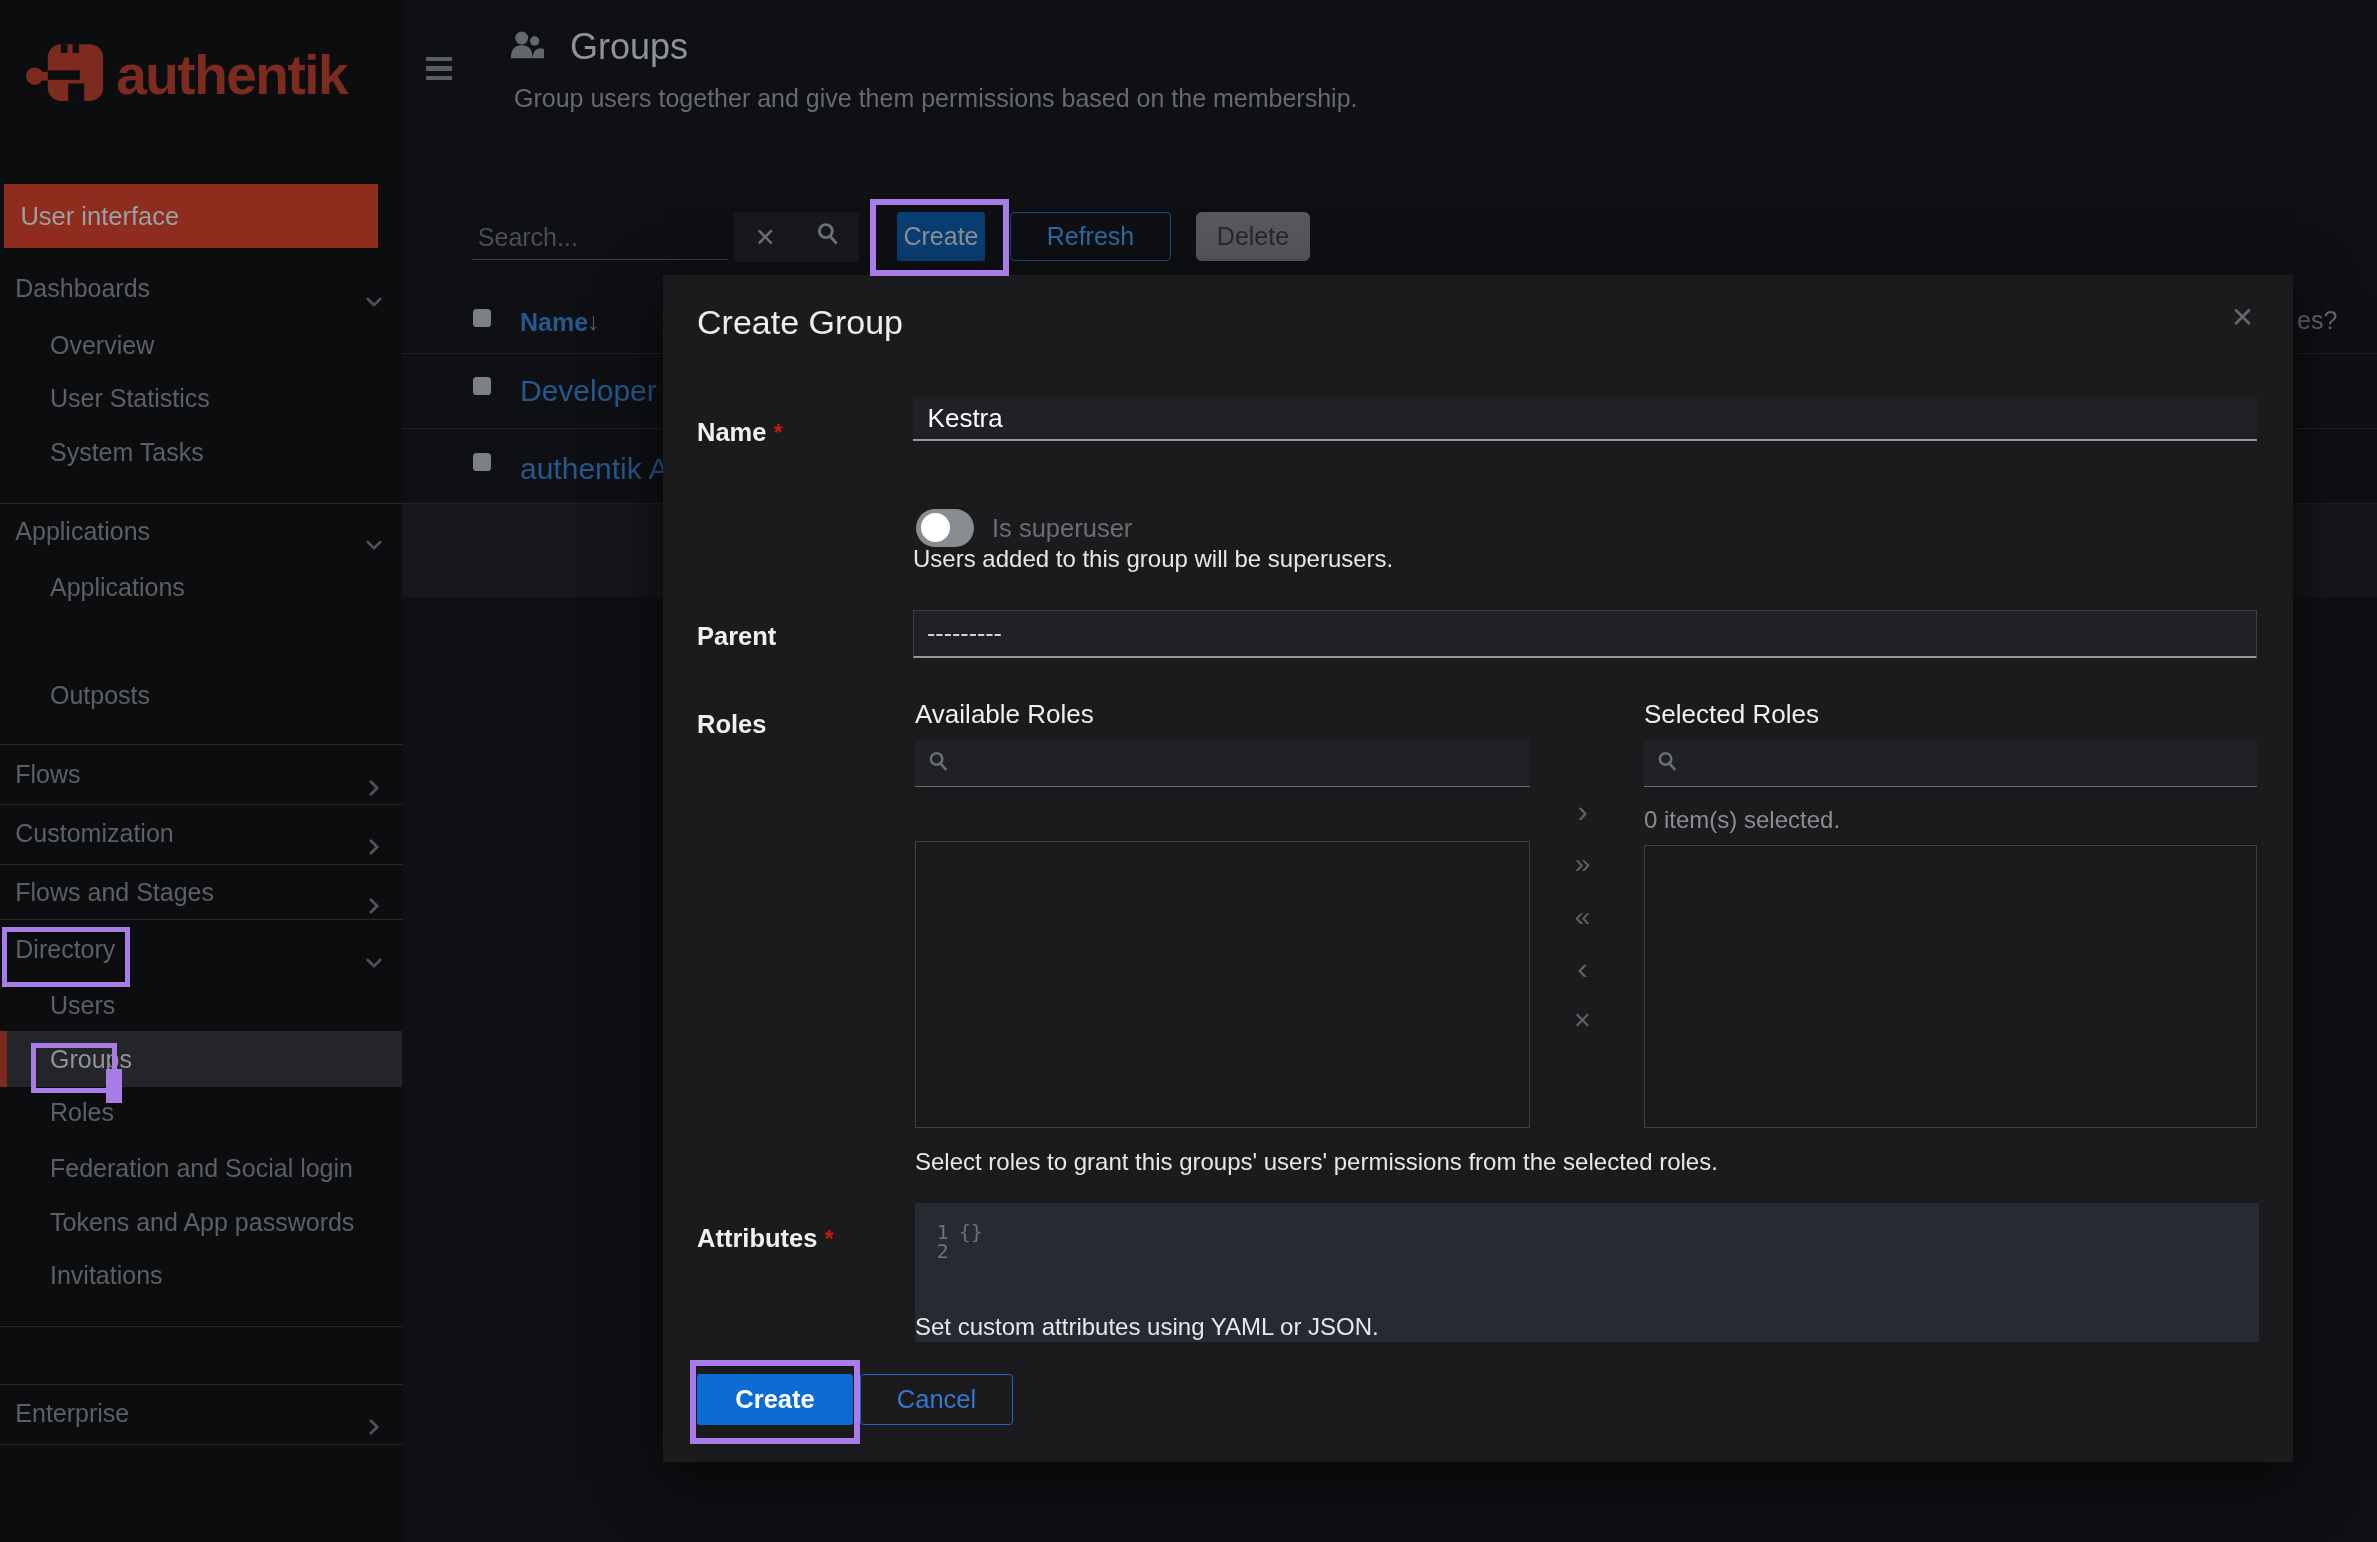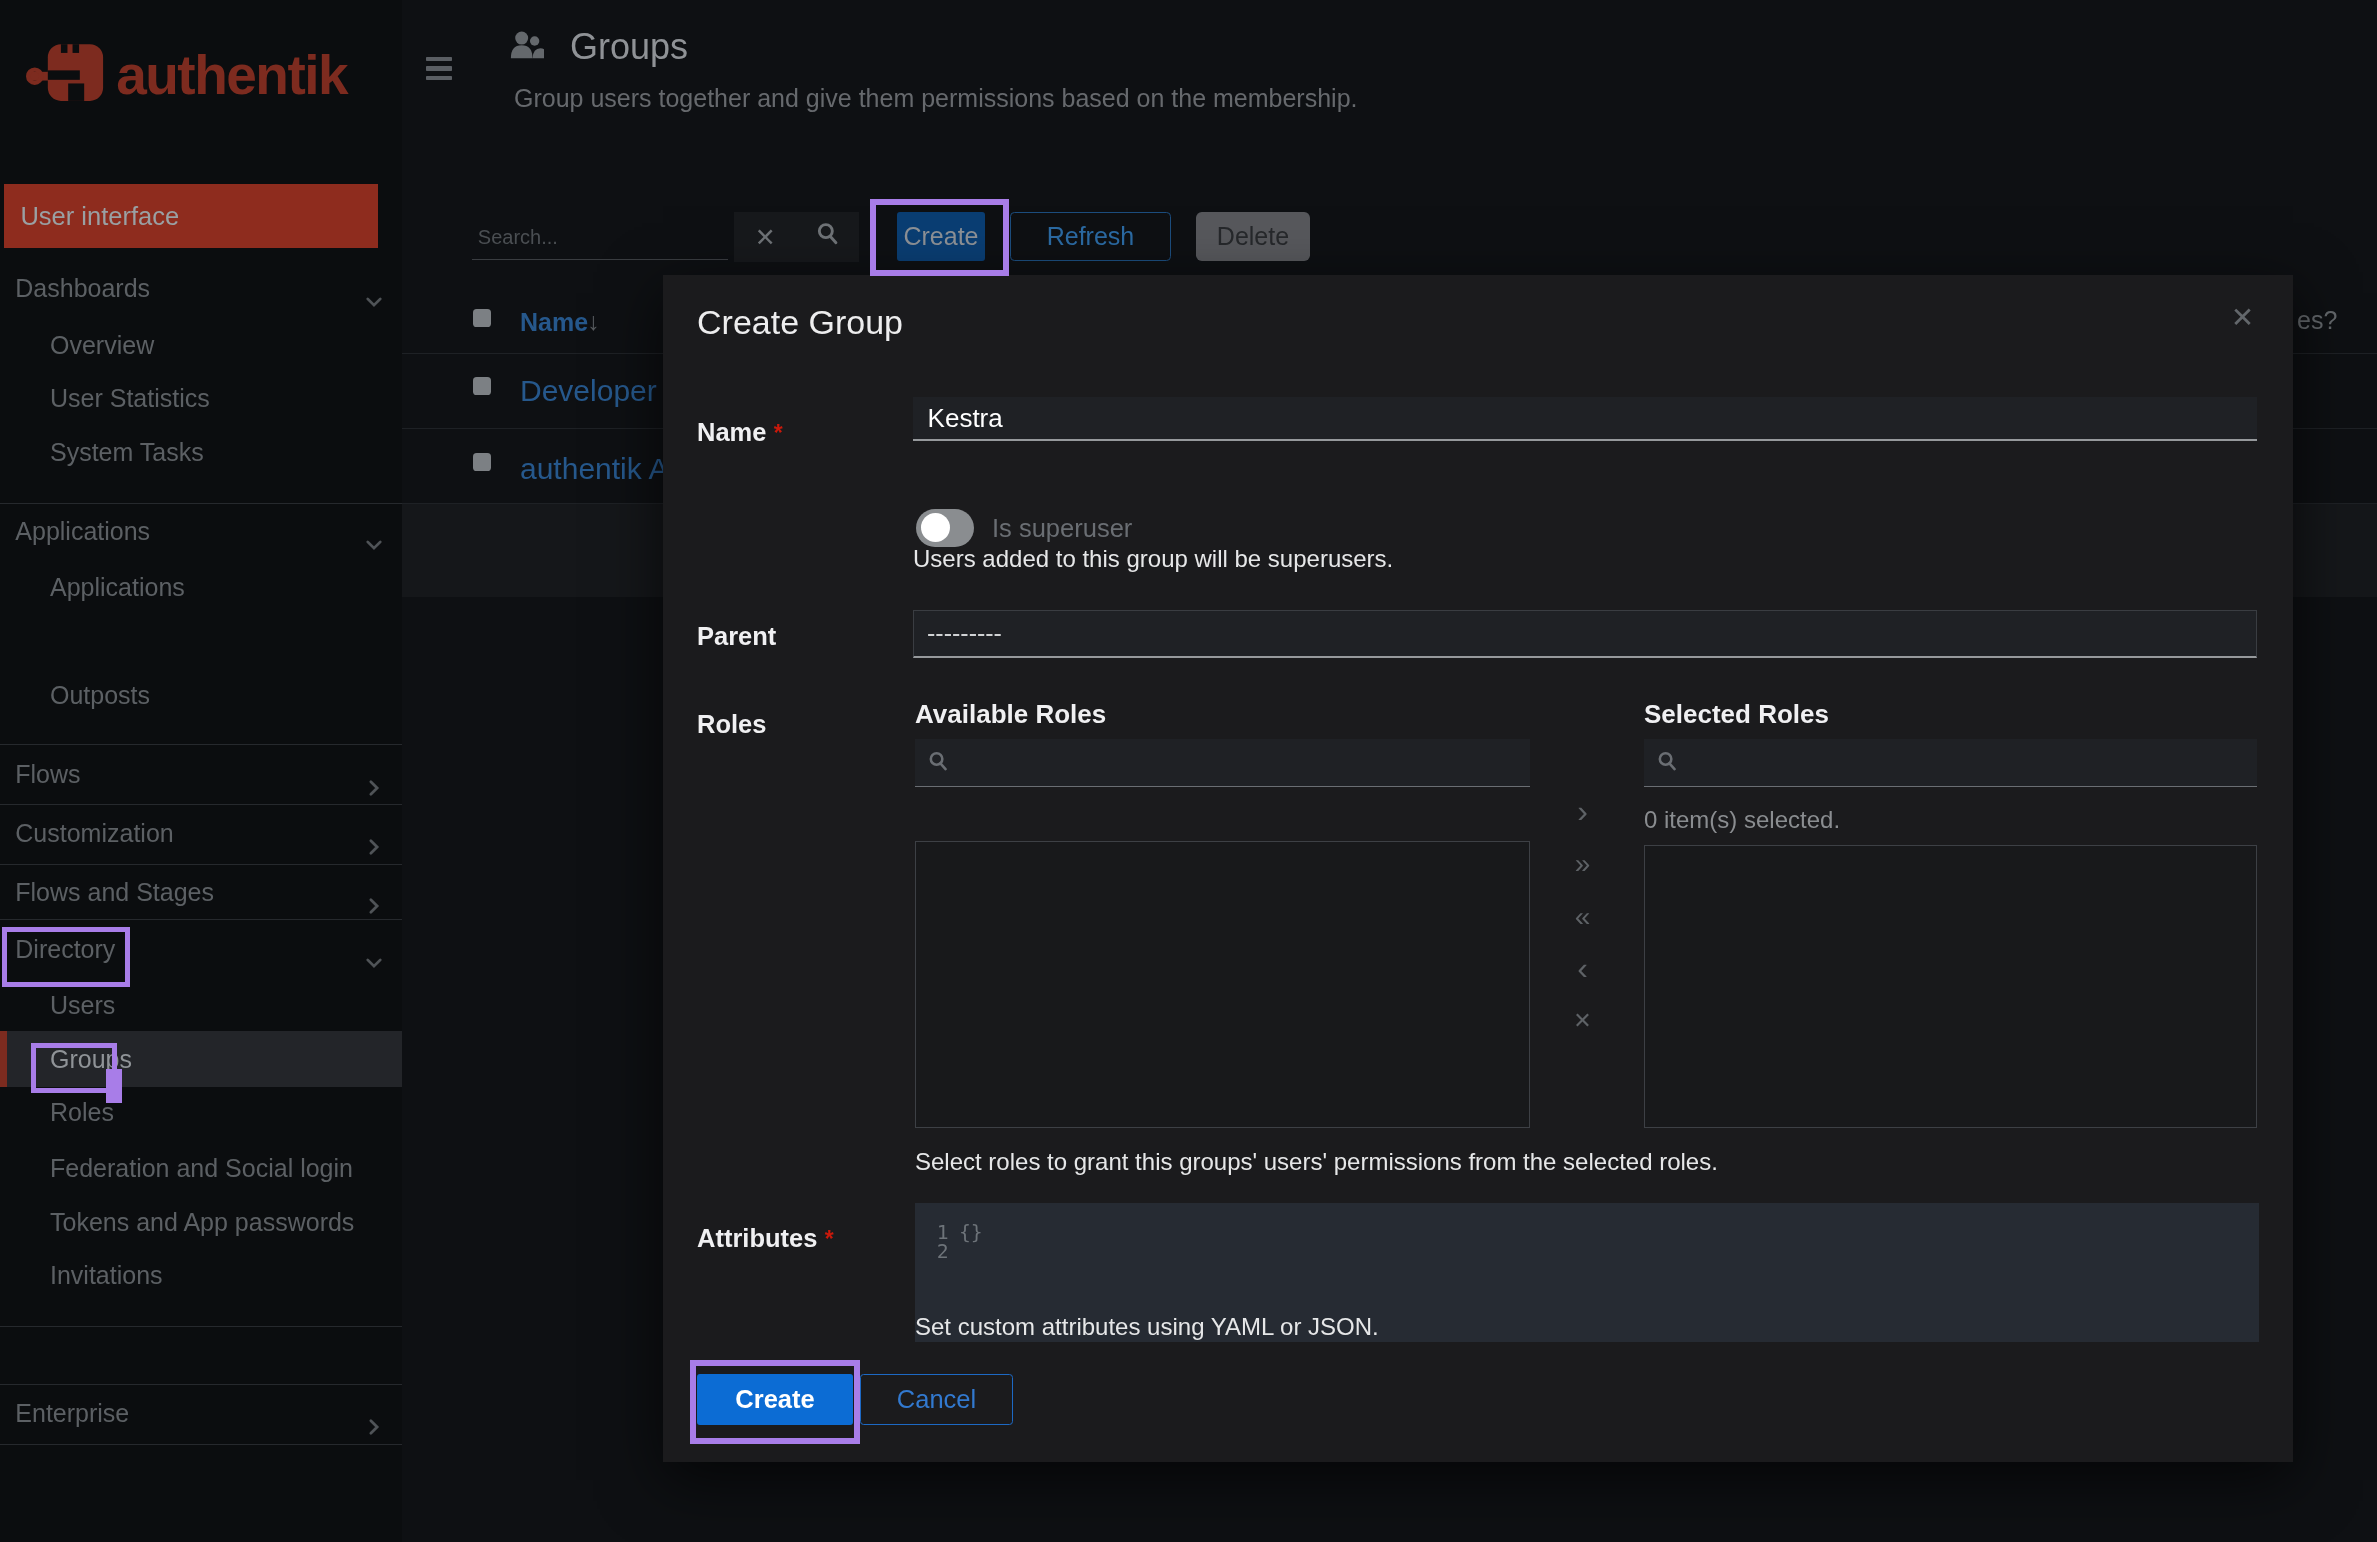--- a/index.html
+++ b/index.html
@@ -17,21 +17,21 @@
   .nav-row .lbl2{position:absolute;left:50px;}
   .nav-chev{position:absolute;right:17.5px;top:16px;width:22px;height:22px;}
   .sep{position:absolute;left:0;width:402px;height:0.7px;background:#26292d;}
   .active-row{position:absolute;left:0;top:1031px;width:402px;height:56px;background:#232529;}
   .active-bar{position:absolute;left:0;top:0;width:7.3px;height:56px;background:#7c2b1f;}
   
   .hamburger span{display:block;width:26px;height:4.4px;background:#5a5e63;margin-bottom:5.1px;border-radius:0.7px;}
   .page-title{position:absolute;left:570px;top:26px;font-size:36px;font-weight:500;color:#8f9296;}
   .page-sub{position:absolute;left:514px;top:84px;font-size:25px;color:#66696d;}
   .search-input{position:absolute;left:472px;top:216px;width:256px;height:44px;background:transparent;
-    border:none;border-bottom:1.5px solid #3a3d41;color:#c8c8c8;font-size:20px;padding:0 5.8px;outline:none;box-sizing:border-box;}
+    border:none;border-bottom:1.5px solid #3a3d41;color:#c8c8c8;font-size:25px;padding:0 5.8px;outline:none;box-sizing:border-box;}
   .search-input::placeholder{color:#4a4e52;}
   .icon-panel{position:absolute;left:734px;top:212px;width:125px;height:50px;background:#17191c;display:flex;}
   .icon-btn{width:63px;height:50px;display:flex;align-items:center;justify-content:center;color:#6f7377;font-size:25px;font-weight:bold;}
   .btn{position:absolute;top:212px;height:49px;line-height:49px;text-align:center;font-size:25px;box-sizing:border-box;}
   .btn-create-toolbar{left:897px;width:88px;background:#0a3e73;color:#8d9196;border-radius:2.9px;}
   .btn-refresh{left:1010px;width:161px;border:1.5px solid #1c4d7e;color:#2b6aa3;border-radius:4.4px;line-height:46px;}
   .btn-delete{left:1196px;width:114px;background:#57585c;color:#26282b;border-radius:5.8px;}
   
   .tsep{position:absolute;left:402px;width:1975px;height:0.7px;background:#1e2125;}
   .checkbox{position:absolute;width:17.5px;height:17.5px;border-radius:3.6px;background:#7c8084;}
@@ -47,21 +47,21 @@
   .flabel{font-size:25.5px;font-weight:bold;color:#f0f0f2;}
   .req{color:#c9190b;font-size:23px;margin-left:7.3px;}
   .text-field{left:250px;width:1344px;height:44px;background:#1f2125;border:none;
     border-bottom:2.2px solid #96999c;color:#ffffff;font-size:26px;padding:0 14.6px;outline:none;box-sizing:border-box;}
   .select-field{left:250px;top:335px;width:1344px;height:48px;background:#1f2125;border:0.7px solid #3a3d42;
     border-bottom:2.2px solid #96999c;box-sizing:border-box;color:#d0d2d4;font-size:25px;line-height:44px;padding-left:13px;}
   .toggle{left:253px;top:234px;width:58px;height:38px;background:#8a8d90;border-radius:19px;}
   .knob{position:absolute;left:5.1px;top:4.4px;width:29px;height:29px;border-radius:50%;background:#ffffff;}
   .gray-label{color:#6a6e73;font-size:25.5px;}
   .help{font-size:24px;color:#e6e7e8;}
-  .col-head{font-size:26px;font-weight:bold;color:#f0f0f2;}
+  .col-head{font-size:26px;font-weight:normal;color:#f0f0f2;}
   .role-search{height:48px;background:#1f2125;border-bottom:1.5px solid #6a6e73;box-sizing:border-box;
     display:flex;align-items:center;padding-left:11.7px;}
   .role-search input{flex:1;background:transparent;border:none;outline:none;color:#c8c8c8;font-size:23px;margin-left:10.2px;}
   .listbox{border:0.7px solid #3d4045;background:#18191b;box-sizing:border-box;}
   .xfer{left:899px;width:41px;height:41px;display:flex;align-items:center;justify-content:center;
     color:#5e6266;font-size:32px;}
   .editor{left:252px;top:928px;width:1344px;height:139px;background:#262b33;box-sizing:border-box;
     font-family:"DejaVu Sans Mono",monospace;font-size:19.7px;color:#6d7379;}
   .gutter{position:absolute;left:8.7px;top:20.4px;width:25px;text-align:right;line-height:19px;}
   .code{position:absolute;left:44px;top:20.4px;line-height:19px;}

